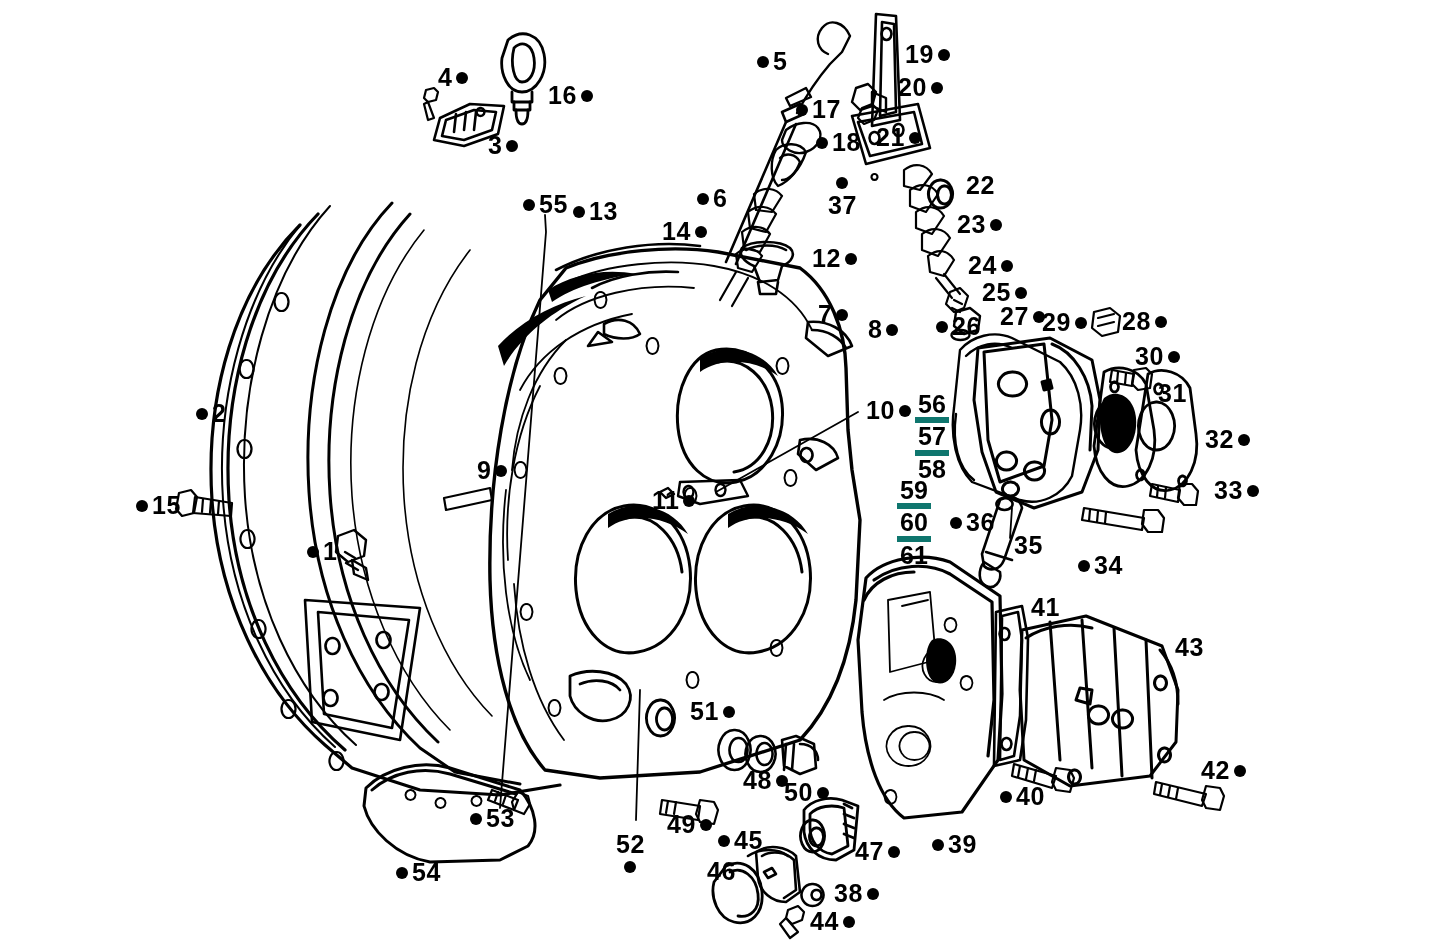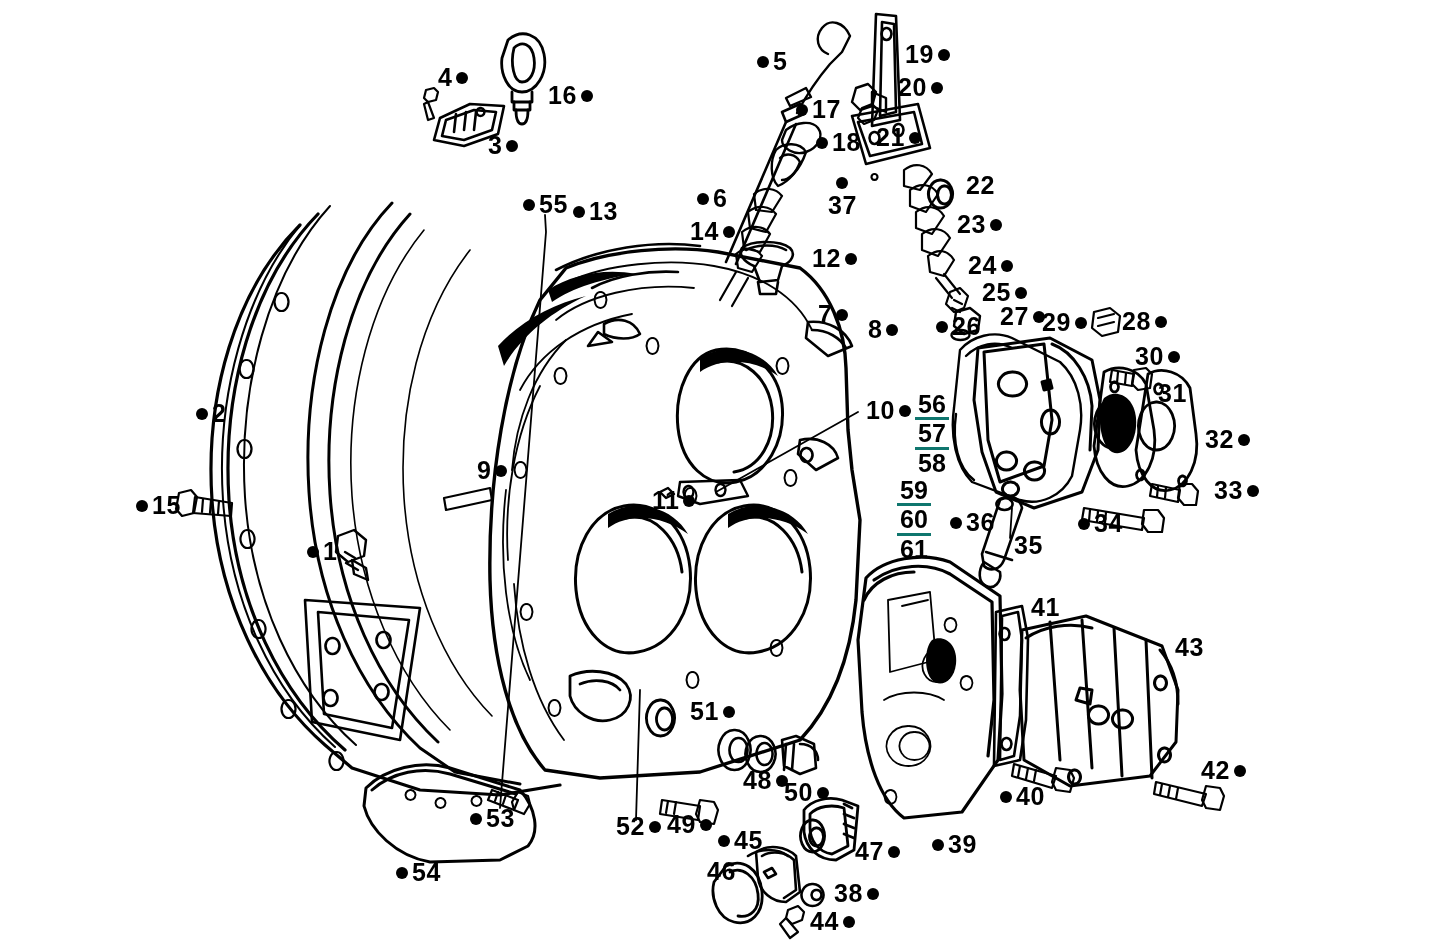--- a/index.html
+++ b/index.html
@@ -6,21 +6,21 @@
   #page{position:relative;width:1447px;height:943px;background:#fff;
         font-family:"Liberation Sans",sans-serif;overflow:hidden;}
   #art{position:absolute;left:0;top:0;width:1447px;height:943px;}
   .cal{position:absolute;font-weight:bold;color:#000;white-space:nowrap;
        display:flex;align-items:center;gap:4px;line-height:1;}
   .cal .num{font-size:25px;letter-spacing:.5px;}
   .dot{width:12px;height:12px;border-radius:50%;background:#000;flex:0 0 auto;}
   .frac{position:absolute;font-weight:bold;font-size:25px;color:#000;
         text-align:center;line-height:1.05;}
   .frac span{display:block;padding:0 3px;}
-  .frac span.r{border-bottom:3px solid #0f766e;}
+  .frac span.r{border-bottom:6px solid #0f766e;}
   #footer{position:absolute;left:18px;top:910px;display:flex;align-items:center;
           gap:7px;font-weight:bold;font-size:17px;color:#000;}
   #footer .dot{width:11px;height:11px;}
 </style>
 </head>
 <body>
 
 <div id="page">
 
   <svg id="art" viewBox="0 0 1447 943" xmlns="http://www.w3.org/2000/svg">
@@ -512,21 +512,21 @@
         <span class="dot"></span>
       </div>
       <div class="cal" style="left: 812px; top: 246px;">
         <span class="num">12</span>
         <span class="dot"></span>
       </div>
       <div class="cal" style="left: 573px; top: 199px;">
         <span class="dot"></span>
         <span class="num">13</span>
       </div>
-      <div class="cal" style="left: 662px; top: 219px; margin-left: 28px;">
+      <div class="cal" style="left: 662px; top: 219px;">
         <span class="num">14</span>
         <span class="dot"></span>
       </div>
       <div class="cal" style="left: 136px; top: 493px;">
         <span class="dot"></span>
         <span class="num">15</span>
       </div>
       <div class="cal" style="left: 548px; top: 83px;">
         <span class="num">16</span>
         <span class="dot"></span>
@@ -590,21 +590,21 @@
         <span class="num">31</span>
       </div>
       <div class="cal" style="left: 1205px; top: 427px;">
         <span class="num">32</span>
         <span class="dot"></span>
       </div>
       <div class="cal" style="left: 1214px; top: 478px;">
         <span class="num">33</span>
         <span class="dot"></span>
       </div>
-      <div class="cal" style="left: 1078px; top: 511px;">
+      <div class="cal" style="left: 1078px; top: 553px;">
         <span class="dot"></span>
         <span class="num">34</span>
       </div>
       <div class="cal" style="left: 1014px; top: 533px;">
         <span class="num">35</span>
       </div>
       <div class="cal" style="left: 950px; top: 510px;">
         <span class="dot"></span>
         <span class="num">36</span>
       </div>
@@ -658,21 +658,21 @@
         <span class="dot"></span>
       </div>
       <div class="cal" style="left: 784px; top: 780px;">
         <span class="num">50</span>
         <span class="dot"></span>
       </div>
       <div class="cal" style="left: 690px; top: 699px;">
         <span class="num">51</span>
         <span class="dot"></span>
       </div>
-      <div class="cal" style="left: 616px; top: 814px;">
+      <div class="cal" style="left: 616px; top: 832px; flex-direction: column;">
         <span class="num">52</span>
         <span class="dot"></span>
       </div>
       <div class="cal" style="left: 470px; top: 806px;">
         <span class="dot"></span>
         <span class="num">53</span>
       </div>
       <div class="cal" style="left: 396px; top: 860px;">
         <span class="dot"></span>
         <span class="num">54</span>

